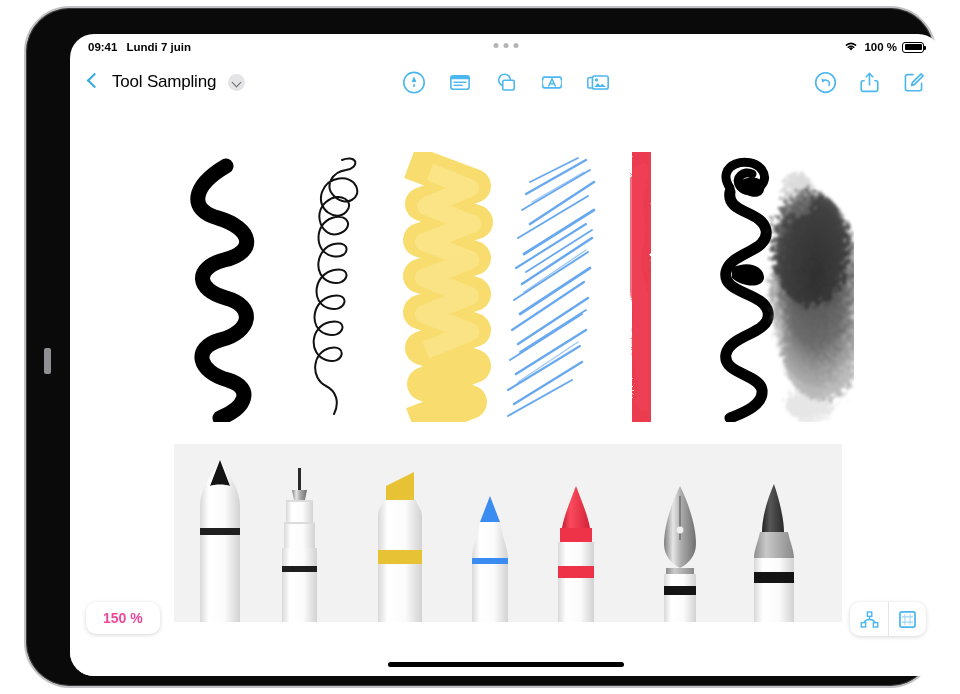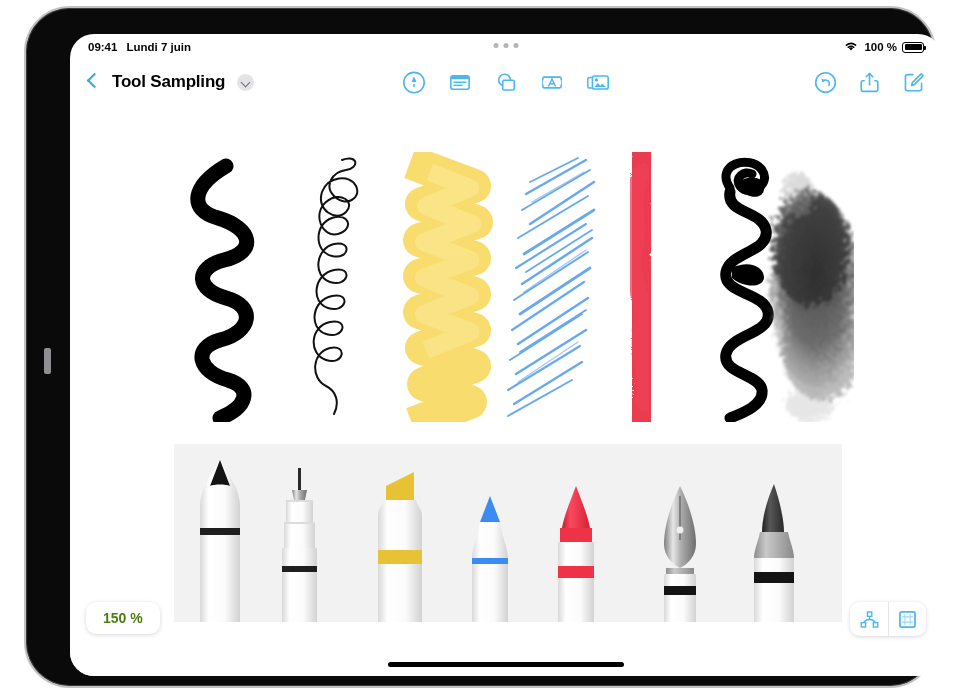--- a/index.html
+++ b/index.html
@@ -95,21 +95,21 @@
   }
   #back-chevron::before {
     content: ""; position: absolute;
     left: 3px; top: 4px;
     width: 9px; height: 9px;
     border-left: 2.6px solid #34aadc;
     border-bottom: 2.6px solid #34aadc;
     transform: rotate(45deg);
   }
   #doc-title {
-    font-size: 17px; font-weight: bold; color: #000;
+    font-size: 17px; font-weight: normal; color: #000;
     letter-spacing: -.2px;
   }
   #title-chevron {
     width: 17px; height: 17px; border-radius: 50%;
     background: #e4e4e6; position: relative;
   }
   #title-chevron::before {
     content: ""; position: absolute;
     left: 5px; top: 5.5px;
     width: 6px; height: 6px;
@@ -150,21 +150,21 @@
   #pen-panel svg { display: block; width: 100%; height: 100%; }
 
   
   #zoom-pill {
     position: absolute;
     left: 16px; bottom: 42px;
     background: #fff;
     border-radius: 10px;
     padding: 8px 17px;
     font-size: 14px; font-weight: bold;
-    color: #4d7c0f;
+    color: #ec4899;
     box-shadow: 0 1px 4px rgba(0,0,0,.16);
     cursor: pointer;
     margin-top: 48px;
   }
   #view-controls {
     position: absolute;
     right: 16px; bottom: 40px;
     display: flex;
     background: #fff;
     border-radius: 10px;

